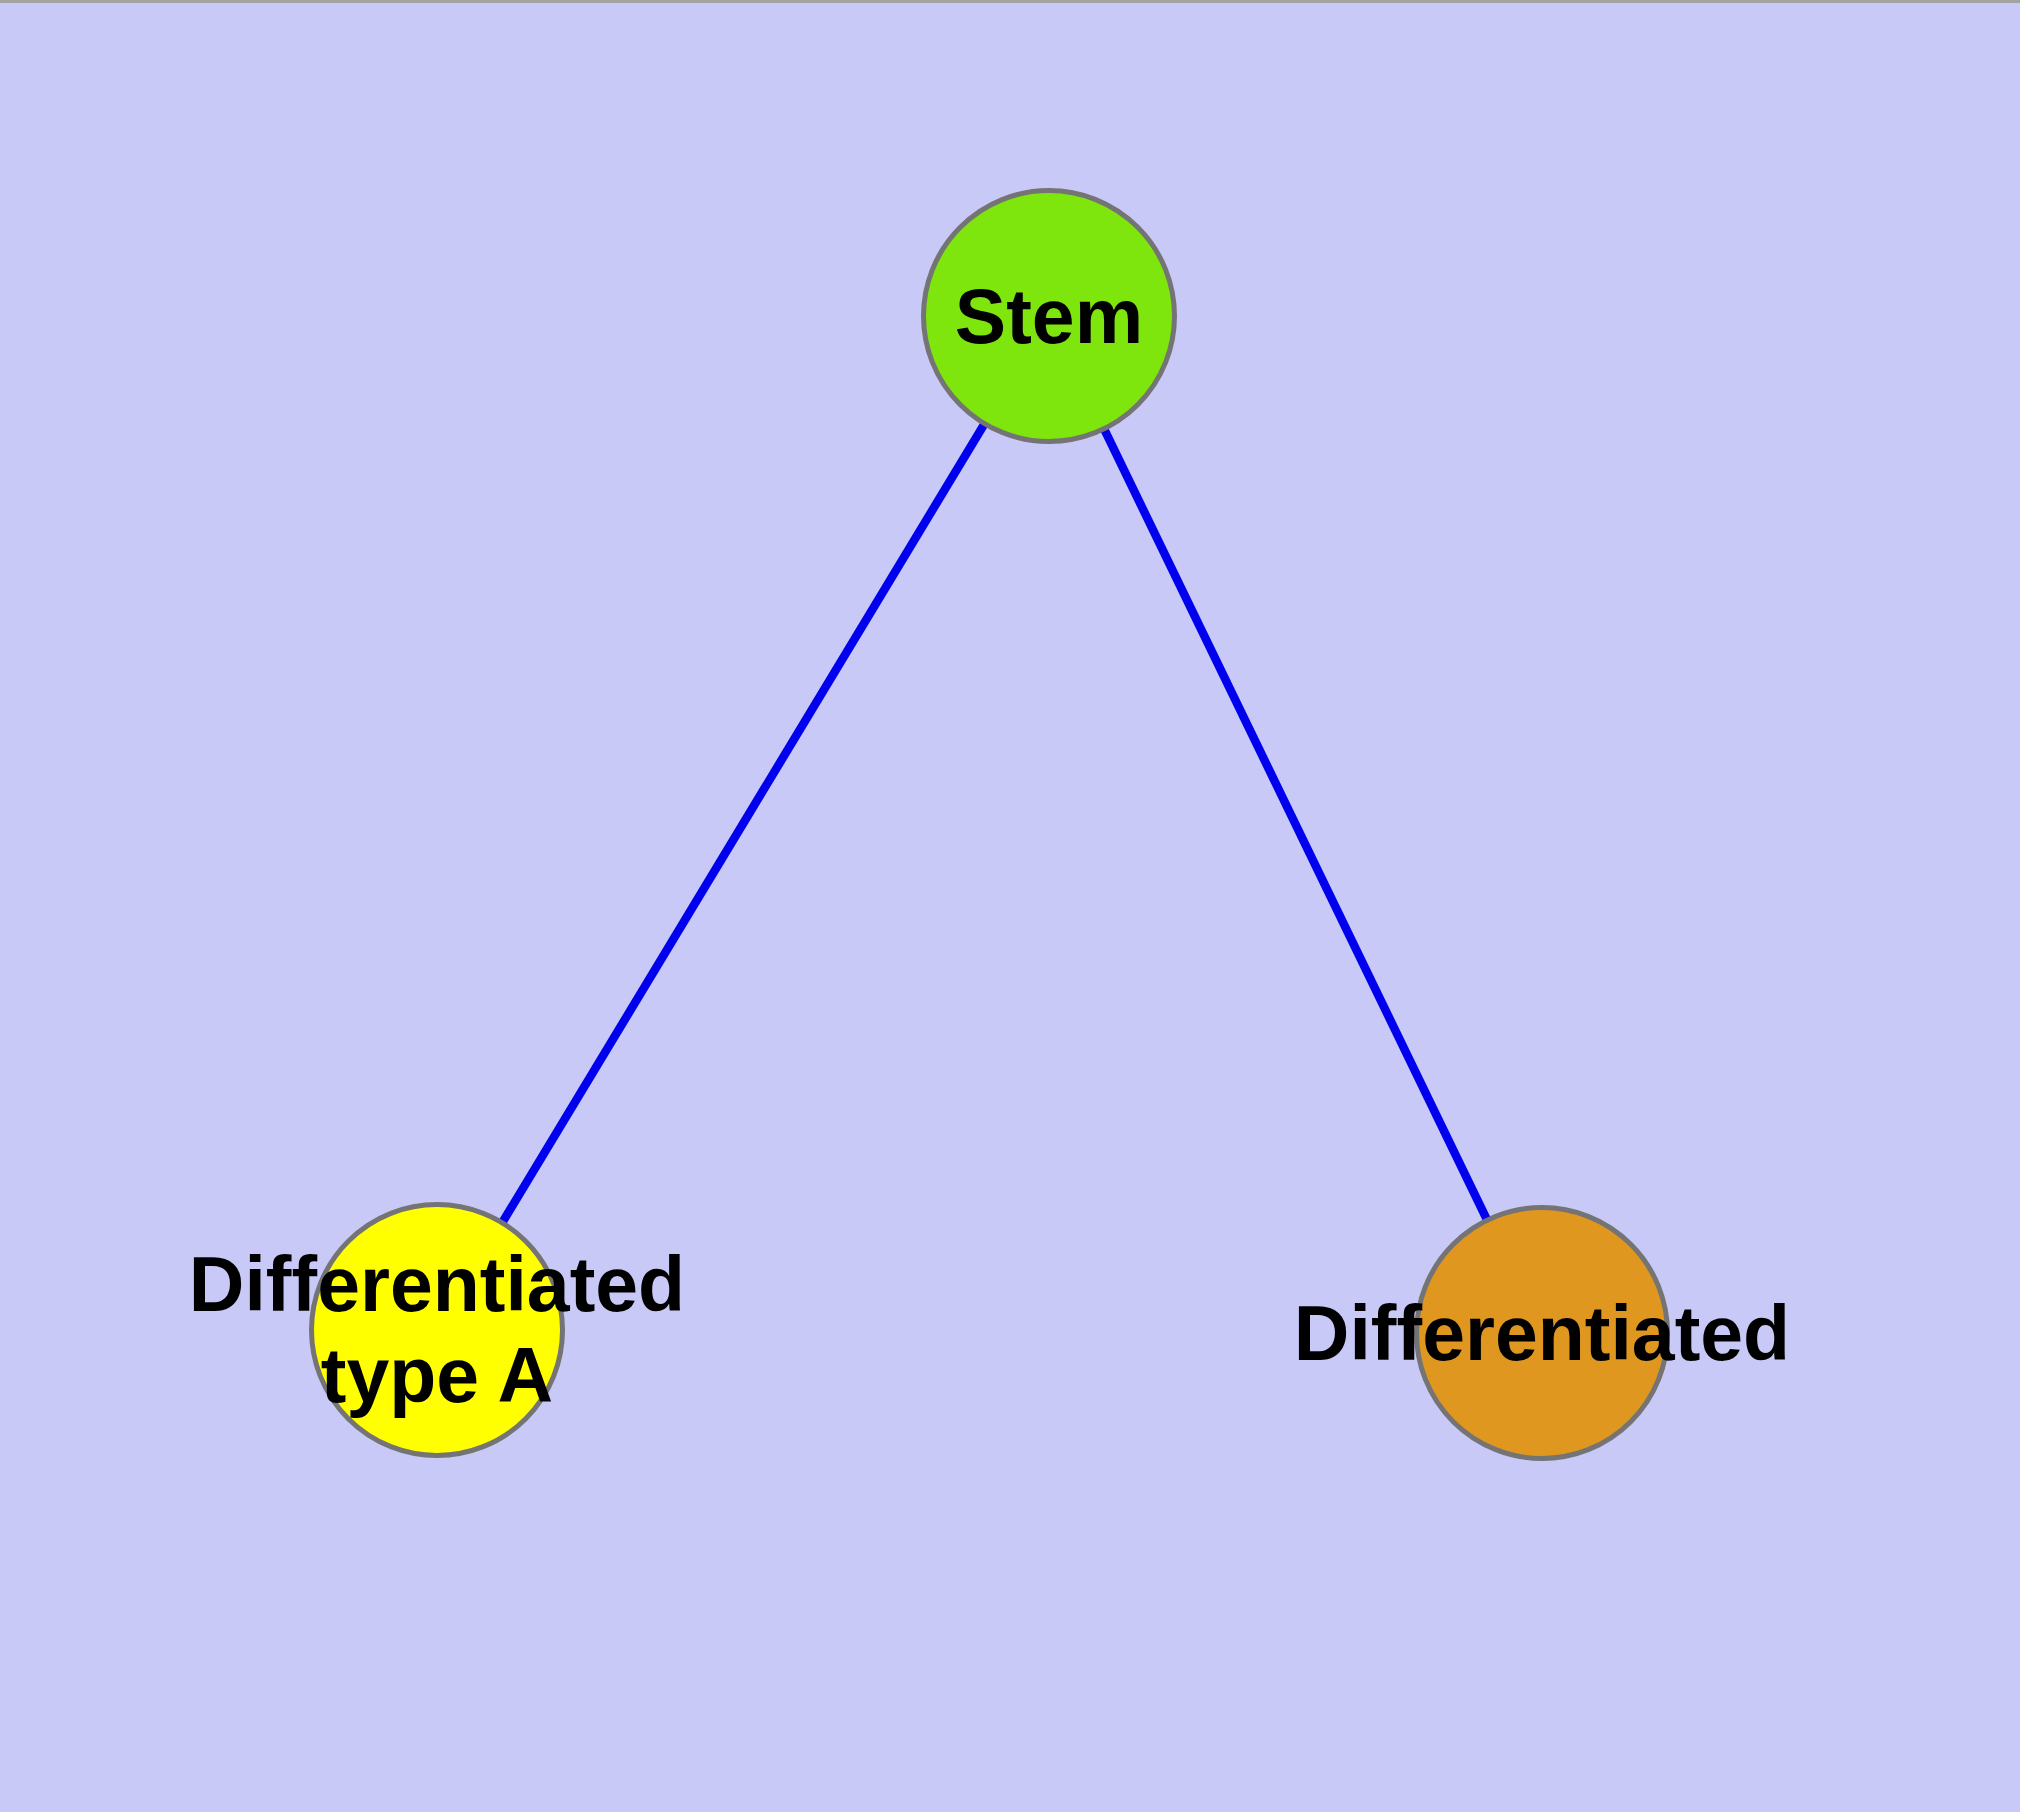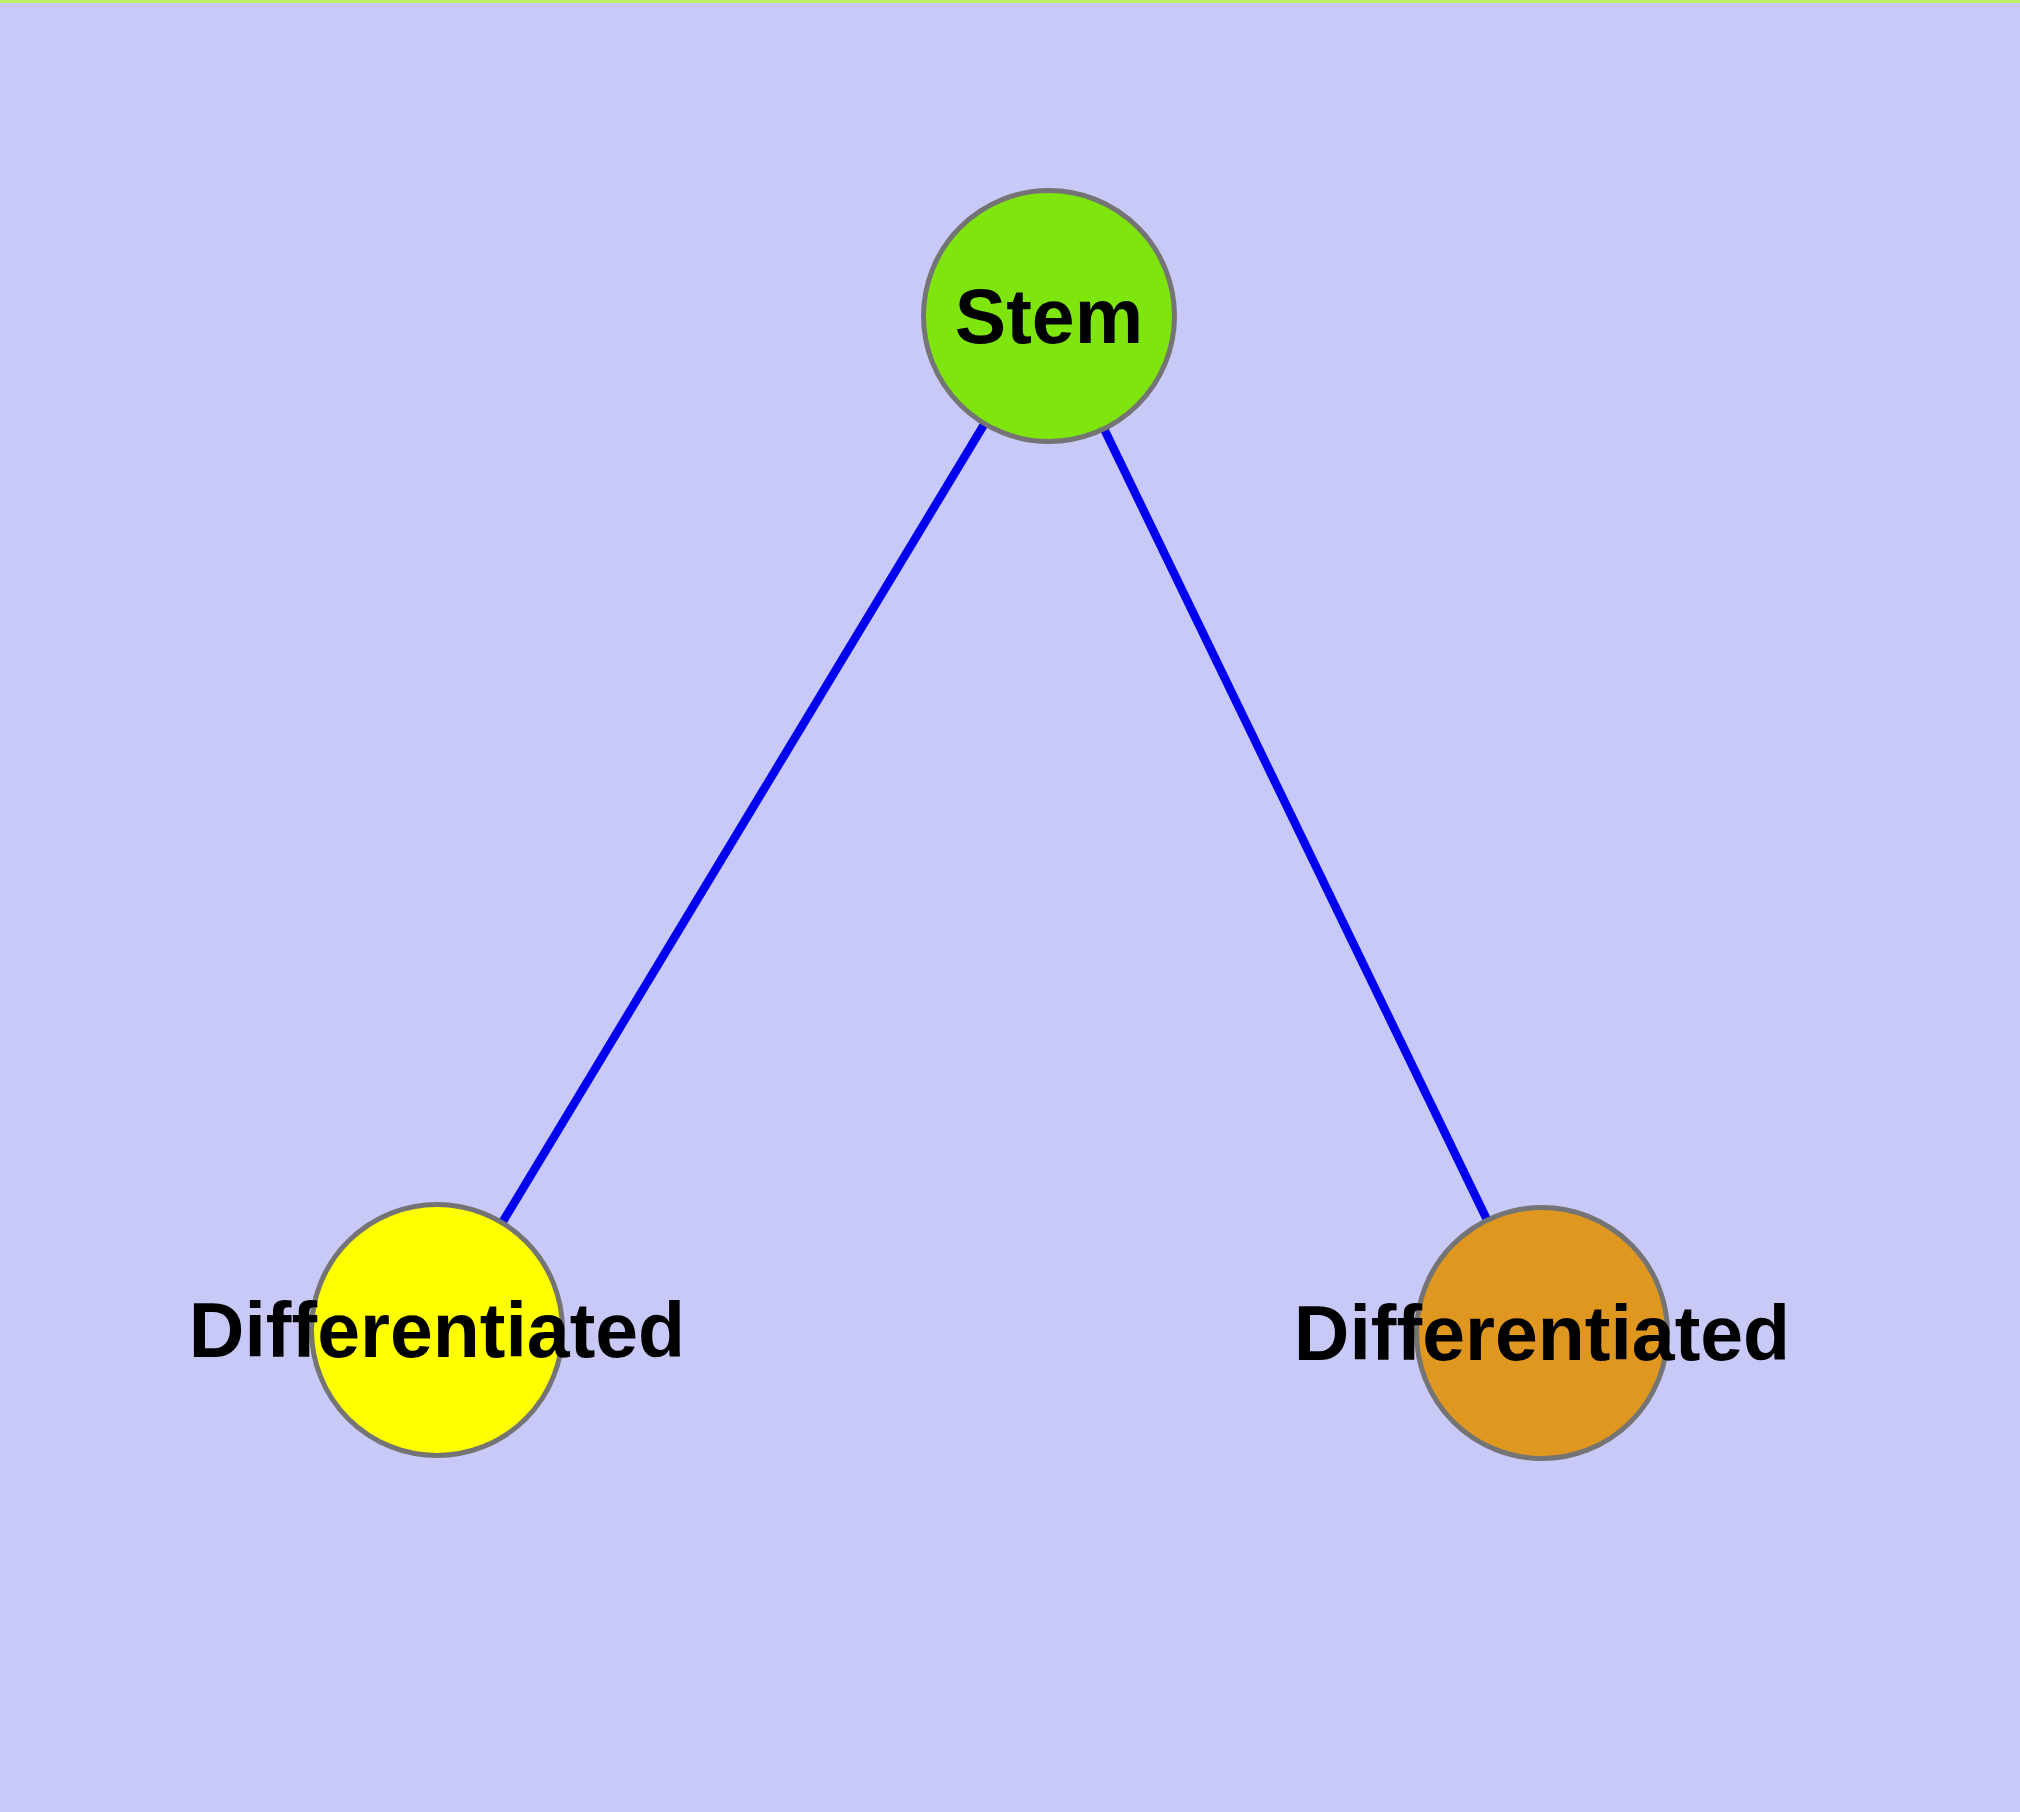--- a/index.html
+++ b/index.html
@@ -50,40 +50,41 @@
     font-size: 77px;
     line-height: 91px;
   }
   .node .label .line {
     display: block;
   }
 </style>
 </head>
 <body>
 
-<div class="page" style="background-color: #bef264;">
+<div class="page" style="background-color: #a3a3a3;">
 
   <div class="canvas-bg" style="background-color: rgb(201, 201, 248);"></div>
 
   <svg class="edges-layer" viewBox="0 0 2384 2138">
     <line x1="1238" y1="373" x2="516" y2="1569" stroke="#0000ee" stroke-width="10"></line>
     <line x1="1238" y1="373" x2="1819" y2="1573" stroke="#0000ee" stroke-width="10"></line>
   </svg>
 
   <div class="node" style="left: 1049px; top: 316px;">
     <div class="circle" style="left: -128px; top: -128px; width: 256px; height: 256px; background-color: rgb(127, 230, 13); border-color: rgb(116, 116, 116); border-width: 5.1px;"></div>
     <div class="label">
       <span class="line">Stem</span>
     </div>
   </div>
 
   <div class="node" style="left: 437px; top: 1330px;">
     <div class="circle" style="left: -128px; top: -128px; width: 256px; height: 256px; background-color: rgb(255, 255, 0); border-color: rgb(116, 116, 116); border-width: 5.1px;"></div>
     <div class="label">
       <span class="line">Differentiated</span>
+      <span class="line">type A</span>
     </div>
   </div>
 
   <div class="node" style="left: 1542px; top: 1333px;">
     <div class="circle" style="left: -128px; top: -128px; width: 256px; height: 256px; background-color: rgb(224, 151, 32); border-color: rgb(116, 116, 116); border-width: 5.1px;"></div>
     <div class="label">
       <span class="line">Differentiated</span>
     </div>
   </div>
 

